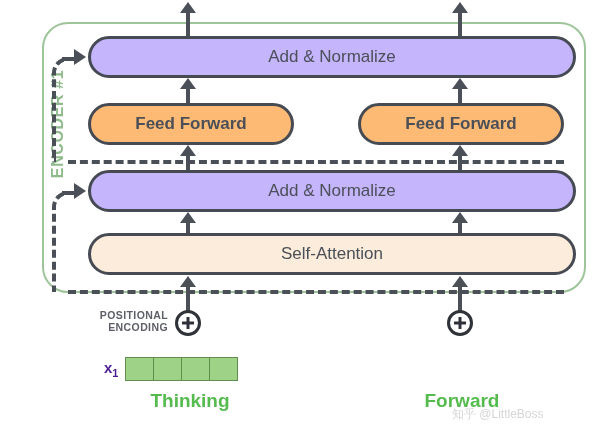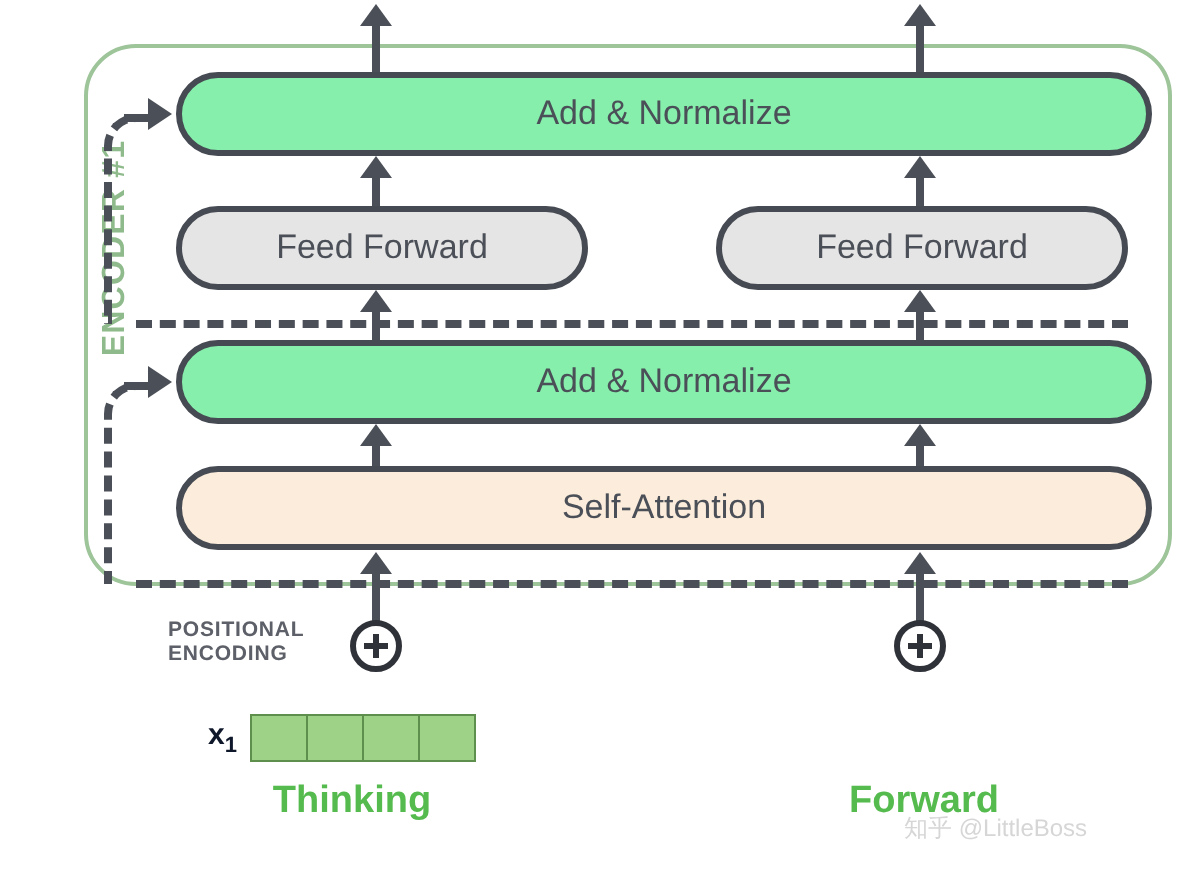--- a/index.html
+++ b/index.html
@@ -54,22 +54,22 @@
     align-items: center;
     justify-content: center;
     color: #4b4f57;
     font-size: 17px;
     white-space: nowrap;
   }
   .box.wide { left: 88px; width: 488px; height: 42px; }
   .box.ff-left  { left: 88px;  width: 206px; height: 42px; }
   .box.ff-right { left: 358px; width: 206px; height: 42px; }
 
-  .fill-green  { background: #86efac; }
-  .fill-blue   { background: #e5e5e5; }
+  .fill-green  { background: #c4b5fd; }
+  .fill-blue   { background: #fdba74; font-weight: bold; }
   .fill-peach  { background: #fbecdb; }
 
   .an-top   { top: 36px; }
   .ff-row   { top: 103px; }
   .an-mid   { top: 170px; }
   .sa-row   { top: 233px; }
 
   
   .arrow-up {
     position: absolute;
@@ -108,20 +108,21 @@
     position: absolute;
     width: 0; height: 0;
     border-top: 8px solid transparent;
     border-bottom: 8px solid transparent;
     border-left: 12px solid #4b4f57;
   }
 
   
   .pe-label {
     position: absolute;
+    text-align: right;
     color: #5d6068;
     font-size: 10.5px;
     font-weight: bold;
     letter-spacing: 0.4px;
     line-height: 12px;
   }
   .plus-circle {
     position: absolute;
     width: 26px; height: 26px;
     border: 3px solid #2f3238;
@@ -142,21 +143,21 @@
   }
   .plus-circle::after {
     top: 50%; left: 4px;
     transform: translateY(-50%);
     height: 3px; width: 12px;
   }
 
   
   .embed-row { position: absolute; display: flex; align-items: center; }
   .embed-tag {
-    color: #0f172a;
+    color: #4c1d95;
     font-size: 15px;
     font-weight: bold;
     margin-right: 7px;
   }
   .embed-tag sub { font-size: 11px; }
   .embed-cells { display: flex; }
   .embed-cell {
     width: 29px;
     height: 24px;
     background: #9ed387;
@@ -243,19 +244,19 @@
 
   <div class="embed-row" style="left:104px; top:357px;">
     <span class="embed-tag">x<sub>1</sub></span>
     <span class="embed-cells">
       <span class="embed-cell"></span>
       <span class="embed-cell"></span>
       <span class="embed-cell"></span>
       <span class="embed-cell"></span>
     </span>
   </div>
-  <div class="word-label" style="left:96px; top:390px; width:160px;">Thinking</div>
+  <div class="word-label" style="left:110px; top:390px; width:160px;">Thinking</div>
 
   <div class="word-label" style="left:382px; top:390px; width:160px;">Forward</div>
 
   <div class="watermark" style="left:452px; top:406px;">知乎 @LittleBoss</div>
 
 </div>
 
 </body></html>

